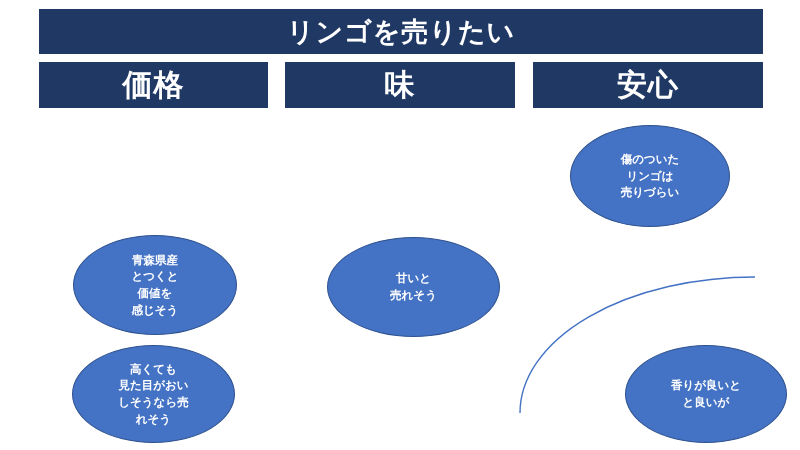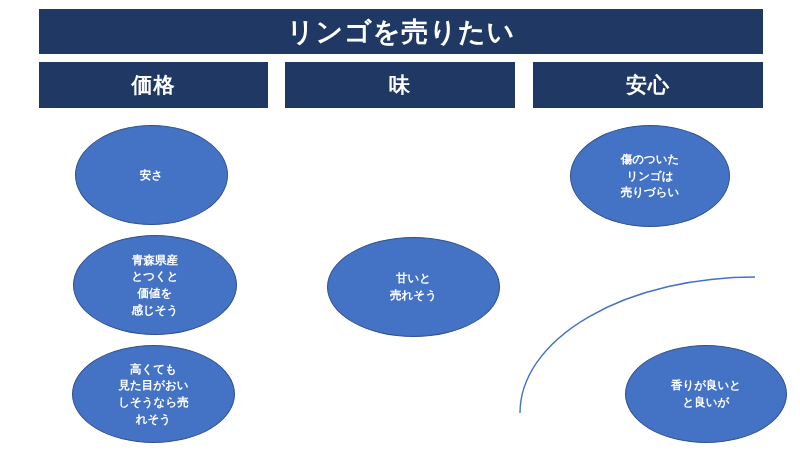--- a/index.html
+++ b/index.html
@@ -25,21 +25,21 @@
     font-weight: bold;
     text-align: center;
     letter-spacing: 1px;
   }
   .title-bar {
     left: 39px; top: 9px; width: 724px; height: 45px;
     font-size: 27px;
   }
   .col-header {
     top: 62px; height: 46px;
-    font-size: 21px;
+    font-size: 30px;
   }
   .col-h1 { left: 39px;  width: 229px; }
   .col-h2 { left: 285px; width: 230px; }
   .col-h3 { left: 533px; width: 230px; }
 
   .note {
     position: absolute;
     background: var(--ellipse-fill, #4472C4);
     border: 1px solid var(--ellipse-border, #2F528F);
     border-radius: 50%;
@@ -81,21 +81,20 @@
 <div class="slide">
 
   <div class="bar title-bar">
     <span>リンゴを売りたい</span>
   </div>
 
   <div class="bar col-header col-h1">価格</div>
   <div class="bar col-header col-h2">味</div>
   <div class="bar col-header col-h3">安心</div>
 
-  <div class="note e-a1">安さ</div>
   <div class="note e-a2">青森県産
 とつくと
 価値を
 感じそう</div>
   <div class="note e-a3">高くても
 見た目がおい
 しそうなら売
 れそう</div>
 
   <div class="note e-b2">甘いと

